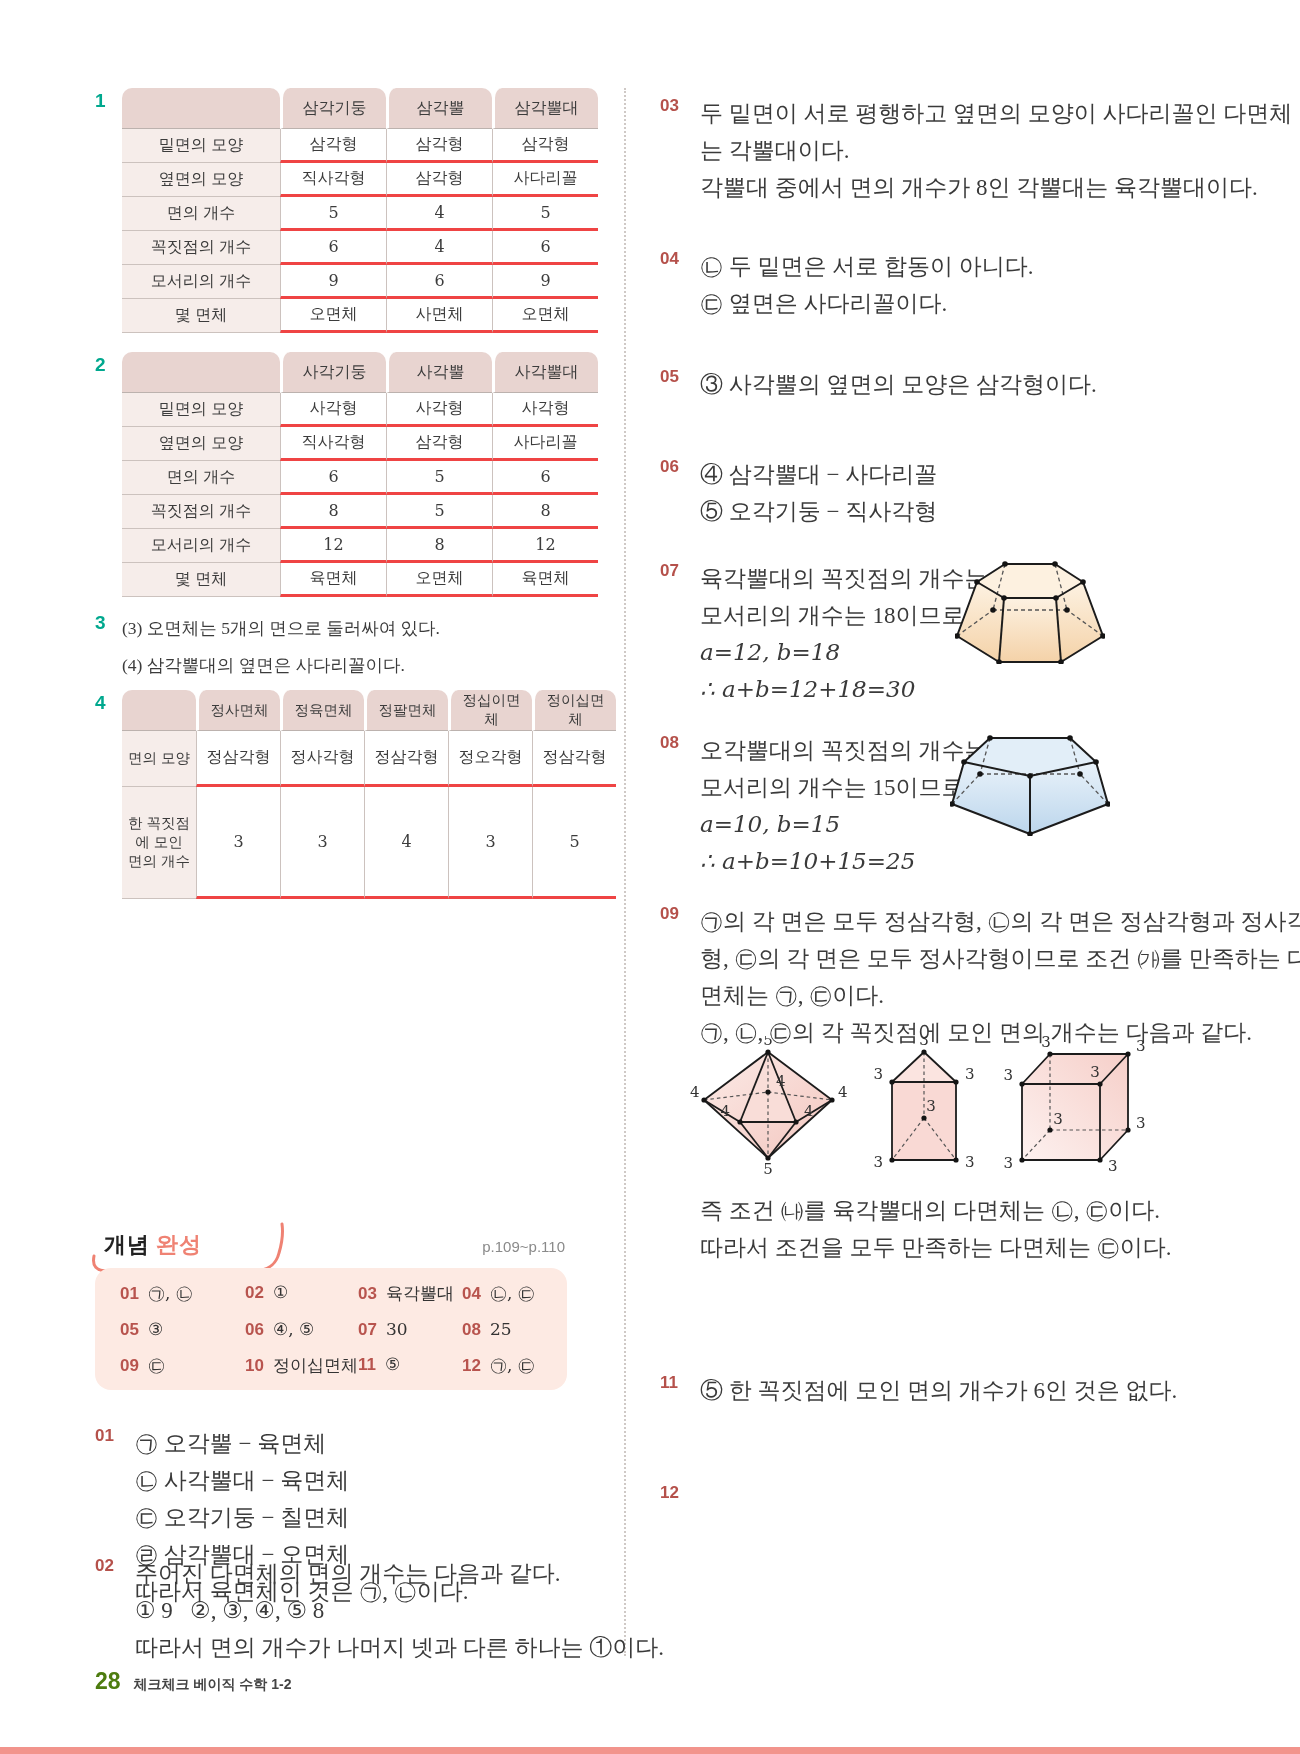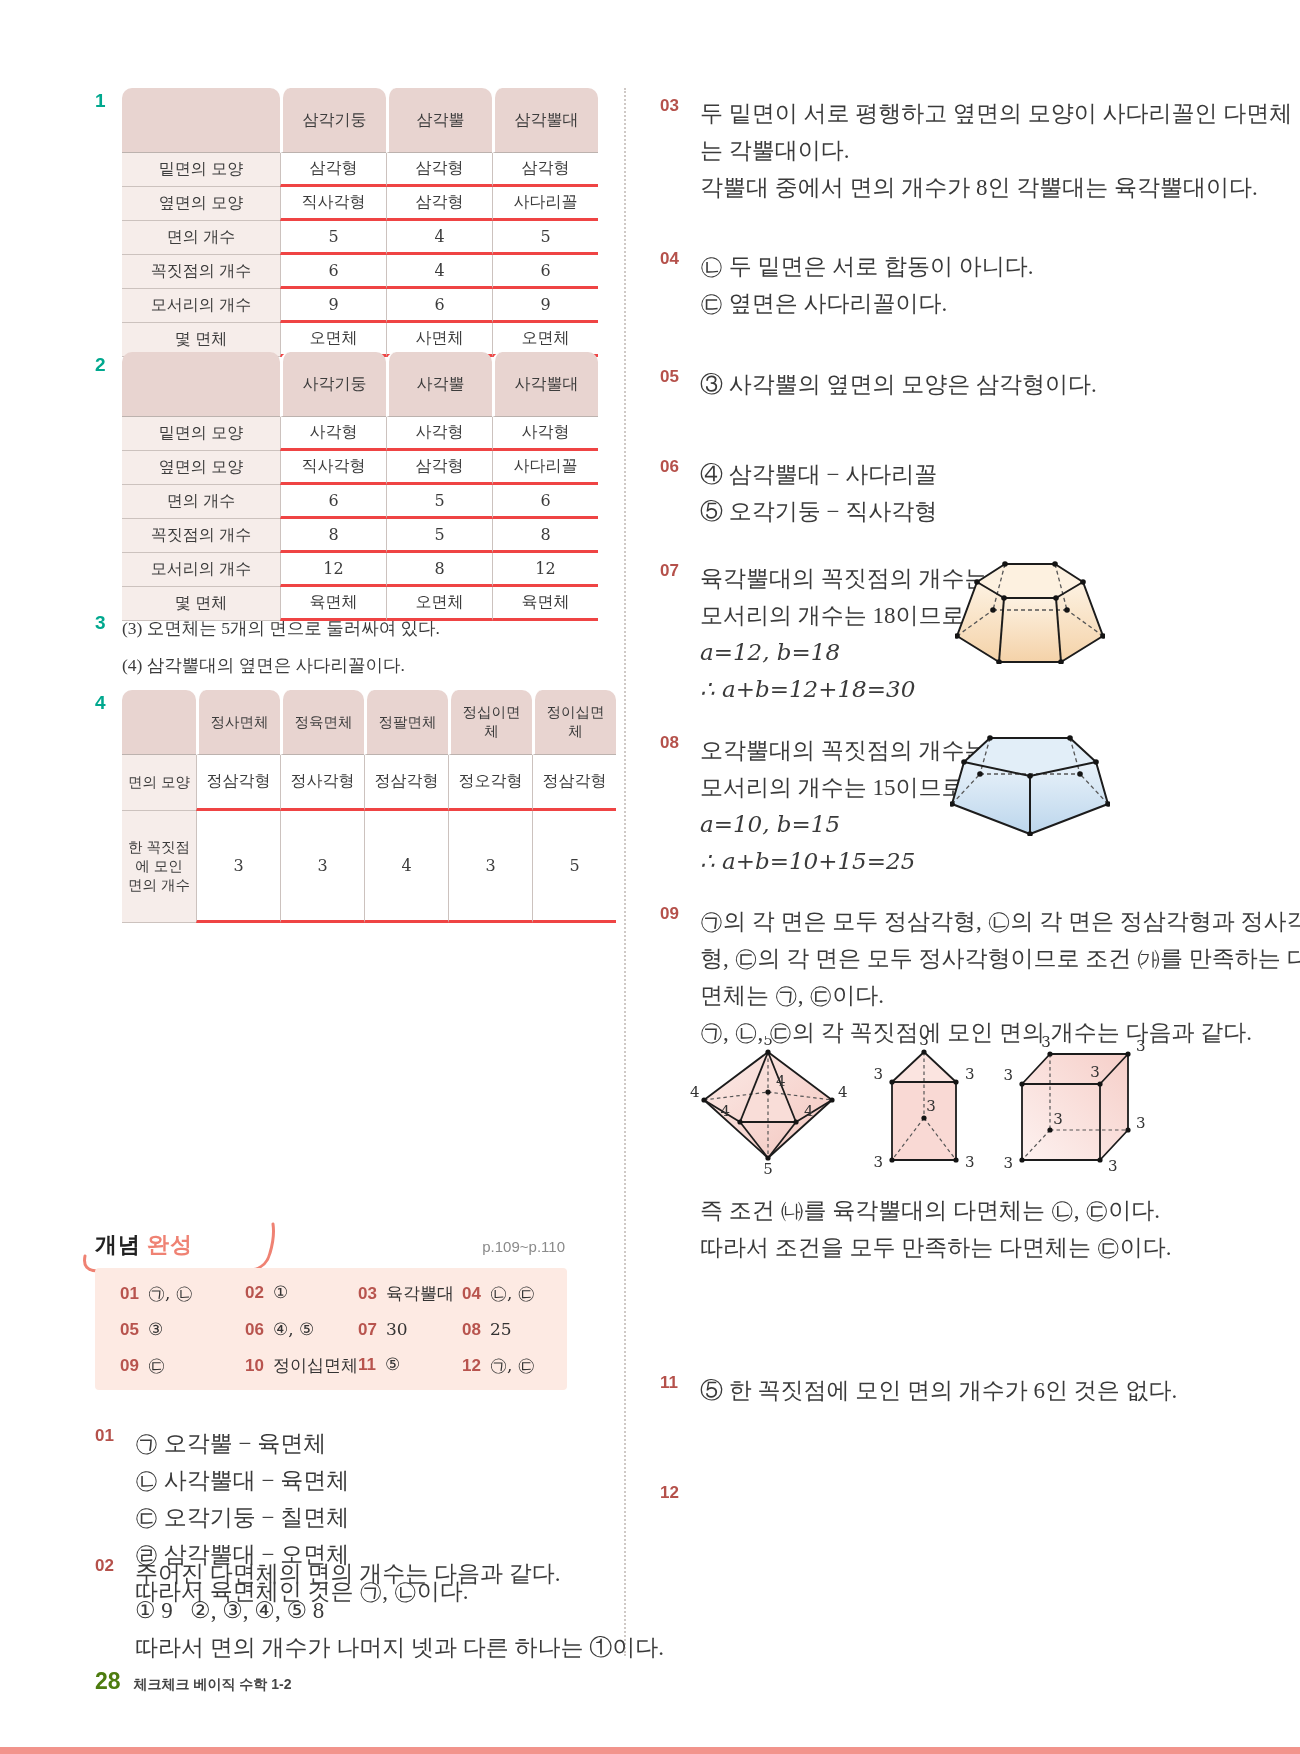--- a/index.html
+++ b/index.html
@@ -7,43 +7,43 @@
         font-family:"Liberation Sans",sans-serif;color:#3b3b3b;}
   .divider{position:absolute;left:624px;top:88px;height:1568px;border-left:2px dotted #cfc9c6;}
   .bottom-bar{position:absolute;left:0;bottom:0;width:100%;height:7px;background:#f2948c;}
 
   .block{position:absolute;display:flex;align-items:flex-start;}
   .qnum{font-weight:bold;font-size:19px;color:#00a88e;width:27px;flex:none;padding-top:2px;}
 
   
   table.ptable{border-collapse:separate;border-spacing:0;font-size:16px;color:#3c3c3c;text-align:center;}
   table.ptable thead th{background:#e8d4d0;font-weight:normal;height:40px;border-radius:10px 10px 0 0;
-        border-bottom:1px solid #bcb2ae;padding:12px 6px;}
+        border-bottom:1px solid #bcb2ae;padding:0 6px;}
   table.ptable thead th + th{border-left:3px solid #ffffff;}
   table.ptable tbody th.rowlabel{background:#f6edea;font-weight:normal;border-bottom:1px solid #ccc2be;padding:2px 4px;}
   table.ptable tbody td{background:#fff;border-bottom:3px solid #ef4444;border-left:1px solid #ccc2be;
         font-family:"DejaVu Serif",serif;padding:2px 4px;}
   .t-std tbody tr{height:34px;margin-top:43px;}
   .t-std th.rowlabel{width:150px;}
   .t-std td{width:97px;}
   .t-reg{font-size:14.5px !important;}
   .t-reg thead th{height:34px;padding:0 2px;}
   .t-reg th.rowlabel{width:66px;}
   .t-reg td{width:75px;}
   .t-reg tbody tr:first-child{height:56px;}
   .t-reg tbody tr:last-child{height:112px;}
   .t-reg tbody td{font-size:16px;}
 
   
-  .badge{position:absolute;left:75px;top:1222px;width:220px;height:56px;}
+  .badge{position:absolute;left:84px;top:1222px;width:220px;height:56px;}
   .badge .txt{position:absolute;left:20px;top:8px;font-size:22px;font-weight:800;letter-spacing:1px;}
   .badge .b1{color:#222;}
   .badge .b2{color:#ef8273;margin-left:6px;}
   .pageref{position:absolute;left:95px;top:1238px;width:470px;text-align:right;font-size:15px;color:#8a8a8a;}
-  .ansbox{position:absolute;left:95px;top:1268px;width:472px;height:122px;background:#fdeae3;border-radius:4px;
+  .ansbox{position:absolute;left:95px;top:1268px;width:472px;height:122px;background:#fdeae3;border-radius:16px;
         display:grid;grid-template-columns:125px 113px 104px auto;align-content:center;row-gap:14px;
         padding:0 0 0 25px;box-sizing:border-box;font-size:17px;}
   .ans{white-space:nowrap;}
   .ansnum{color:#b8544e;font-weight:bold;margin-right:9px;}
   .ansval{font-family:"DejaVu Serif",serif;color:#333;}
 
   
   .sol{position:absolute;display:flex;}
   .solnum{color:#b5514b;font-weight:bold;font-size:17px;width:40px;flex:none;padding-top:1px;}
   .soltext{font-family:"Liberation Serif",serif;font-size:23px;color:#3a3a3a;}

